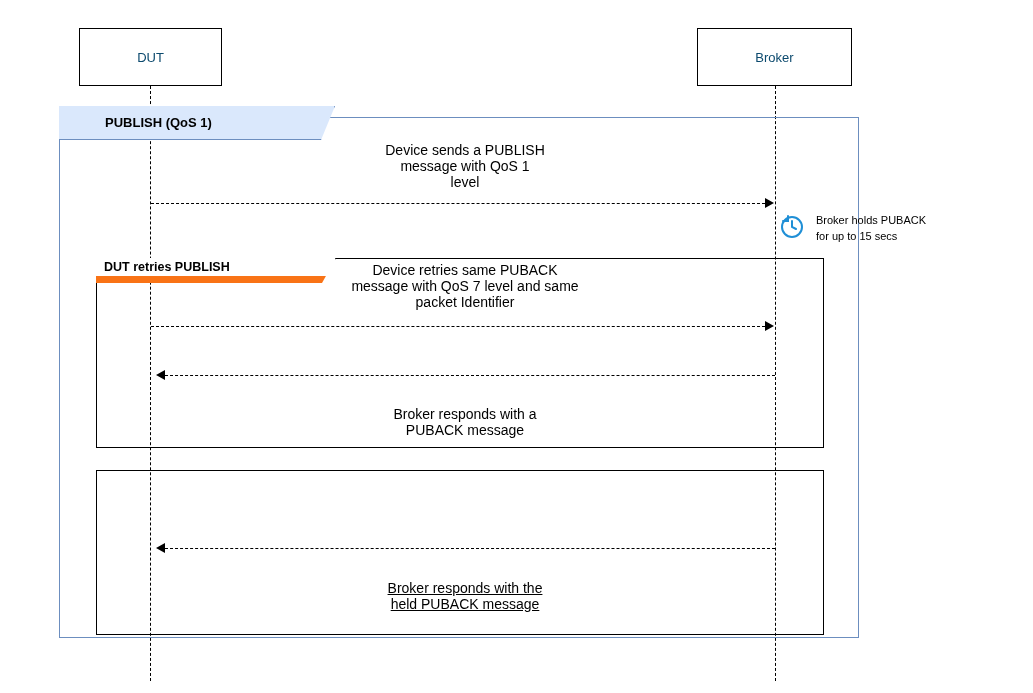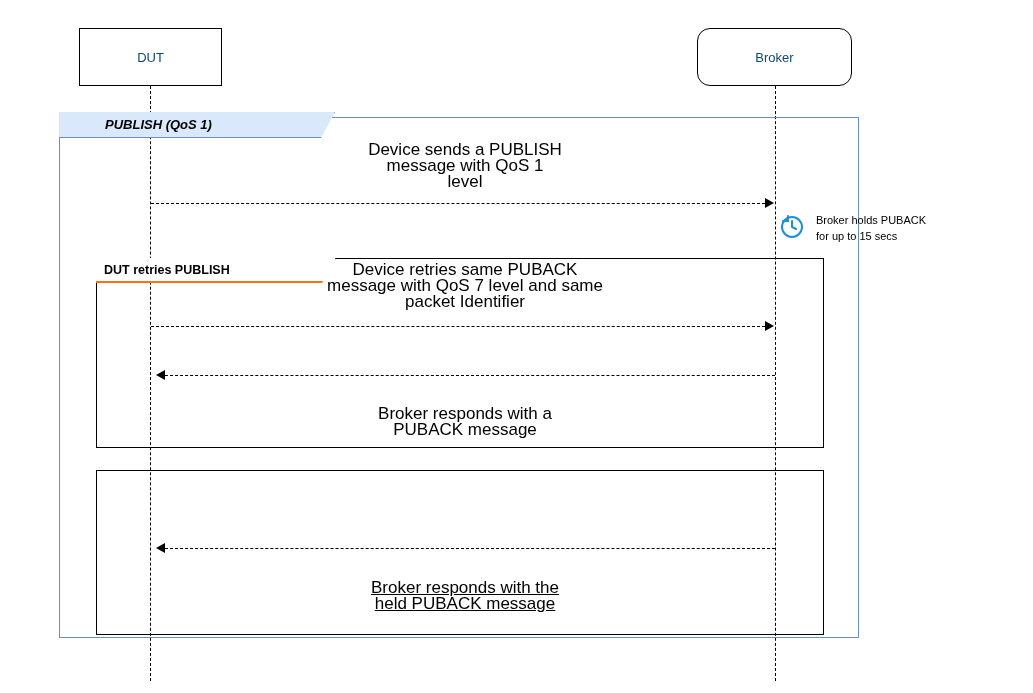--- a/index.html
+++ b/index.html
@@ -66,21 +66,21 @@
     position: absolute;
     box-sizing: border-box;
     border: 1px solid #000000;
     background: transparent;
   }
   .inner-label {
     position: absolute;
     box-sizing: border-box;
     background: #ffffff;
     border-right: 1px solid #000000;
-    border-bottom: 2px solid #f97316;
+    border-bottom: 7px solid #f97316;
     font-size: 12.5px;
     font-weight: bold;
     color: #000000;
     display: flex;
     align-items: center;
     padding-left: 8px;
     clip-path: polygon(0 0, 100% 0, calc(100% - 14px) 100%, 0 100%);
   }
 
   
@@ -101,21 +101,21 @@
   }
   .arrow-head.left {
     border-top: 5px solid transparent;
     border-bottom: 5px solid transparent;
     border-right: 9px solid #000000;
   }
 
   
   .msg-label {
     position: absolute;
-    font-size: 17px;
+    font-size: 14px;
     line-height: 16px;
     text-align: center;
     color: #000000;
   }
   .note-label {
     position: absolute;
     font-size: 11px;
     line-height: 16px;
     text-align: left;
     color: #000000;
@@ -132,26 +132,26 @@
 <body>
 
 <div id="canvas">
 
   <div class="lifeline" style="left:150px; top:86px; height:595px;"></div>
   <div class="lifeline" style="left:775px; top:86px; height:595px;"></div>
 
   <div class="participant" style="left:79px; top:28px; width:143px; height:58px;">
     <span>DUT</span>
   </div>
-  <div class="participant" style="left:697px; top:28px; width:155px; height:58px;border-radius:13px;">
+  <div class="participant" style="left:697px; top:28px; width:155px; height:58px;">
     <span>Broker</span>
   </div>
 
   <div class="frame" style="left:59px; top:117px; width:800px; height:521px;"></div>
-  <div class="frame-label" style="left:59px; top:112px; width:276px; height:26px;font-style:italic;">
+  <div class="frame-label" style="left:59px; top:106px; width:276px; height:34px;">
     <span>PUBLISH (QoS 1)</span>
   </div>
 
   <div class="msg-label" style="left:340px; top:142px; width:250px;">
     <div>Device sends a PUBLISH</div>
     <div>message with QoS 1</div>
     <div>level</div>
   </div>
   <div class="arrow-line" style="left:151px; top:203px; width:614px;"></div>
   <div class="arrow-head right" style="left:765px; top:198px;"></div>

